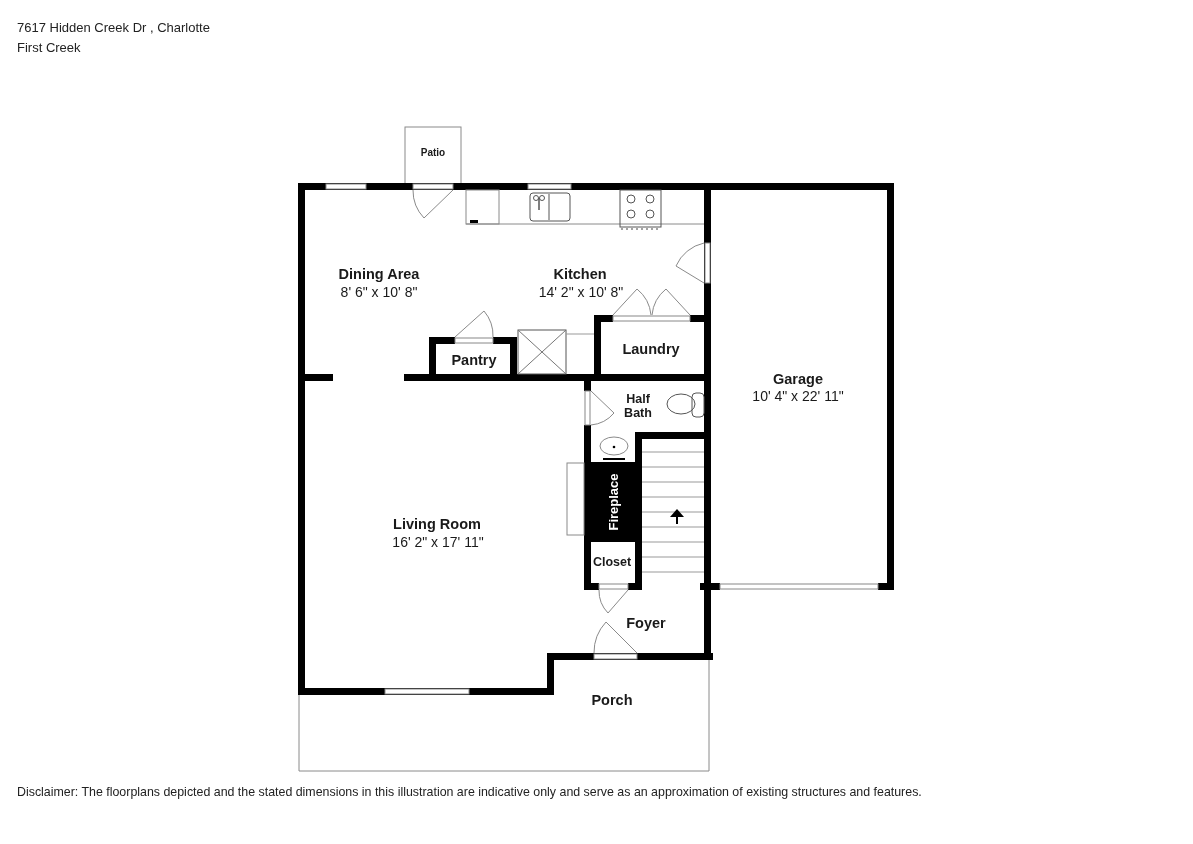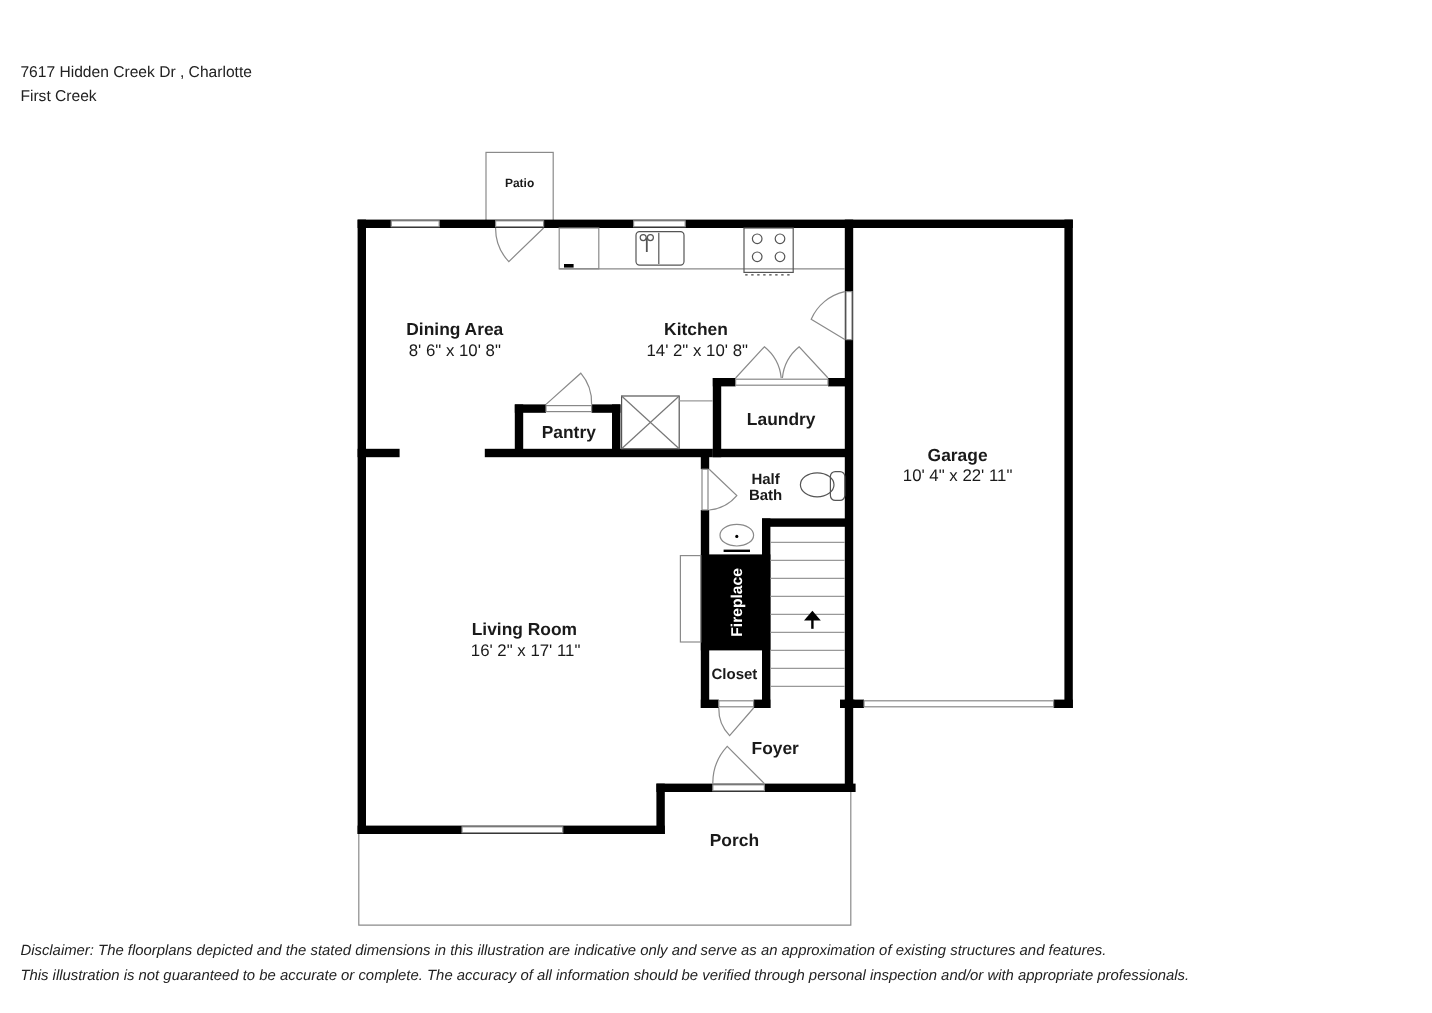--- a/index.html
+++ b/index.html
@@ -1,18 +1,18 @@
 <!DOCTYPE html>
 <html><head>
 <meta charset="utf-8">
 <style>
   html, body { margin:0; padding:0; background:#ffffff; }
   body { width:1193px; height:844px; position:relative; overflow:hidden; font-family:"Liberation Sans", sans-serif; color:#222; }
-  .header { position:absolute; left:17px; top:18px; font-size:13px; line-height:20px; color:#222;margin-top:32px; }
-  .disclaimer { position:absolute; left:17px; top:782px; font-size:12.4px; line-height:21px; color:#222;font-style:italic; }
+  .header { position:absolute; left:17px; top:18px; font-size:13px; line-height:20px; color:#222; }
+  .disclaimer { position:absolute; left:17px; top:782px; font-size:12.4px; line-height:21px; color:#222; }
   svg.plan { position:absolute; left:0; top:0; }
   .room-name { font-family:"Liberation Sans", sans-serif; font-weight:bold; font-size:14.5px; fill:#1a1a1a; }
   .room-dim { font-family:"Liberation Sans", sans-serif; font-size:14px; fill:#1a1a1a; }
   .small-name { font-family:"Liberation Sans", sans-serif; font-weight:bold; font-size:12.5px; fill:#1a1a1a; }
   .tiny-name { font-family:"Liberation Sans", sans-serif; font-weight:bold; font-size:10px; fill:#1a1a1a; }
   .wall { fill:#000; }
   .thin { fill:none; stroke:#8a8a8a; stroke-width:1; }
   .thin-dark { fill:none; stroke:#555; stroke-width:1; }
   .opening { fill:#fff; stroke:#888; stroke-width:1; }
 </style>
@@ -196,14 +196,13 @@
     <text x="437" y="529" text-anchor="middle" class="room-name">Living Room</text>
     <text x="438" y="547" text-anchor="middle" class="room-dim">16' 2" x 17' 11"</text>
 
     <text x="612" y="566" text-anchor="middle" class="small-name">Closet</text>
     <text x="646" y="628" text-anchor="middle" class="room-name">Foyer</text>
   </g>
 </svg>
 
 <div class="disclaimer">
   <div>Disclaimer: The floorplans depicted and the stated dimensions in this illustration are indicative only and serve as an approximation of existing structures and features.</div>
-  <div>This illustration is not guaranteed to be accurate or complete. The accuracy of all information should be verified through personal inspection and/or with appropriate professionals.</div>
 </div>
 
 </body></html>

